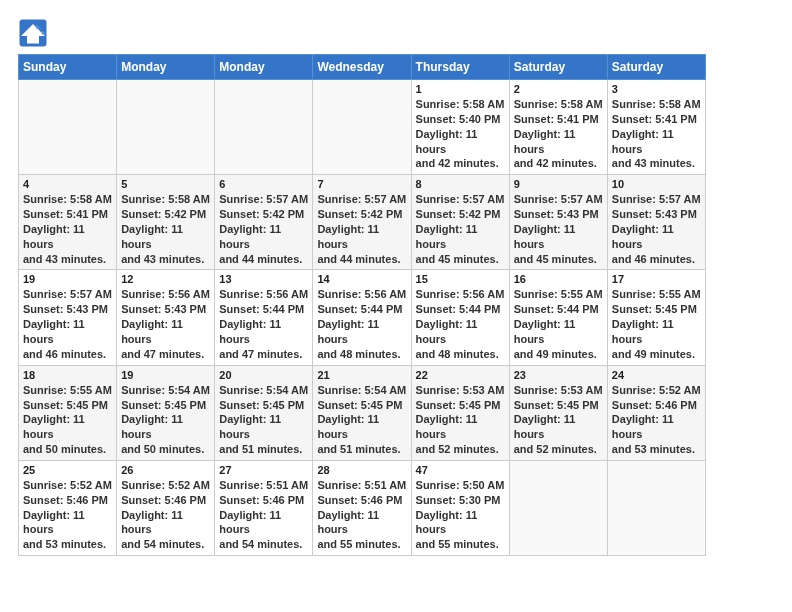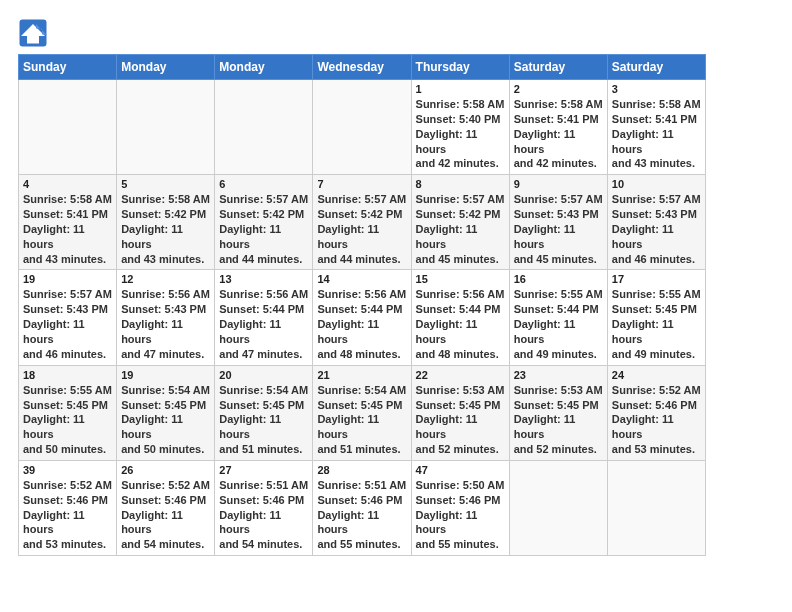--- a/index.html
+++ b/index.html
@@ -305,21 +305,21 @@
           <td>
             <span class="day-num">24</span>
             <div class="day-info" style="white-space: pre-line;">Sunrise: 5:52 AM
 Sunset: 5:46 PM
 Daylight: 11 hours
 and 53 minutes.</div>
           </td>
         </tr>
         <tr>
           <td>
-            <span class="day-num">39</span>
+            <span class="day-num">25</span>
             <div class="day-info" style="white-space: pre-line;">Sunrise: 5:52 AM
 Sunset: 5:46 PM
 Daylight: 11 hours
 and 53 minutes.</div>
           </td>
           <td>
             <span class="day-num">26</span>
             <div class="day-info" style="white-space: pre-line;">Sunrise: 5:52 AM
 Sunset: 5:46 PM
 Daylight: 11 hours
@@ -335,21 +335,21 @@
           <td>
             <span class="day-num">28</span>
             <div class="day-info" style="white-space: pre-line;">Sunrise: 5:51 AM
 Sunset: 5:46 PM
 Daylight: 11 hours
 and 55 minutes.</div>
           </td>
           <td>
             <span class="day-num">47</span>
             <div class="day-info" style="white-space: pre-line;">Sunrise: 5:50 AM
-Sunset: 5:46 PM
+Sunset: 5:30 PM
 Daylight: 11 hours
 and 55 minutes.</div>
           </td>
           <td class="empty"></td>
           <td class="empty"></td>
         </tr>
       </tbody>
   </table>
 </div>
 

